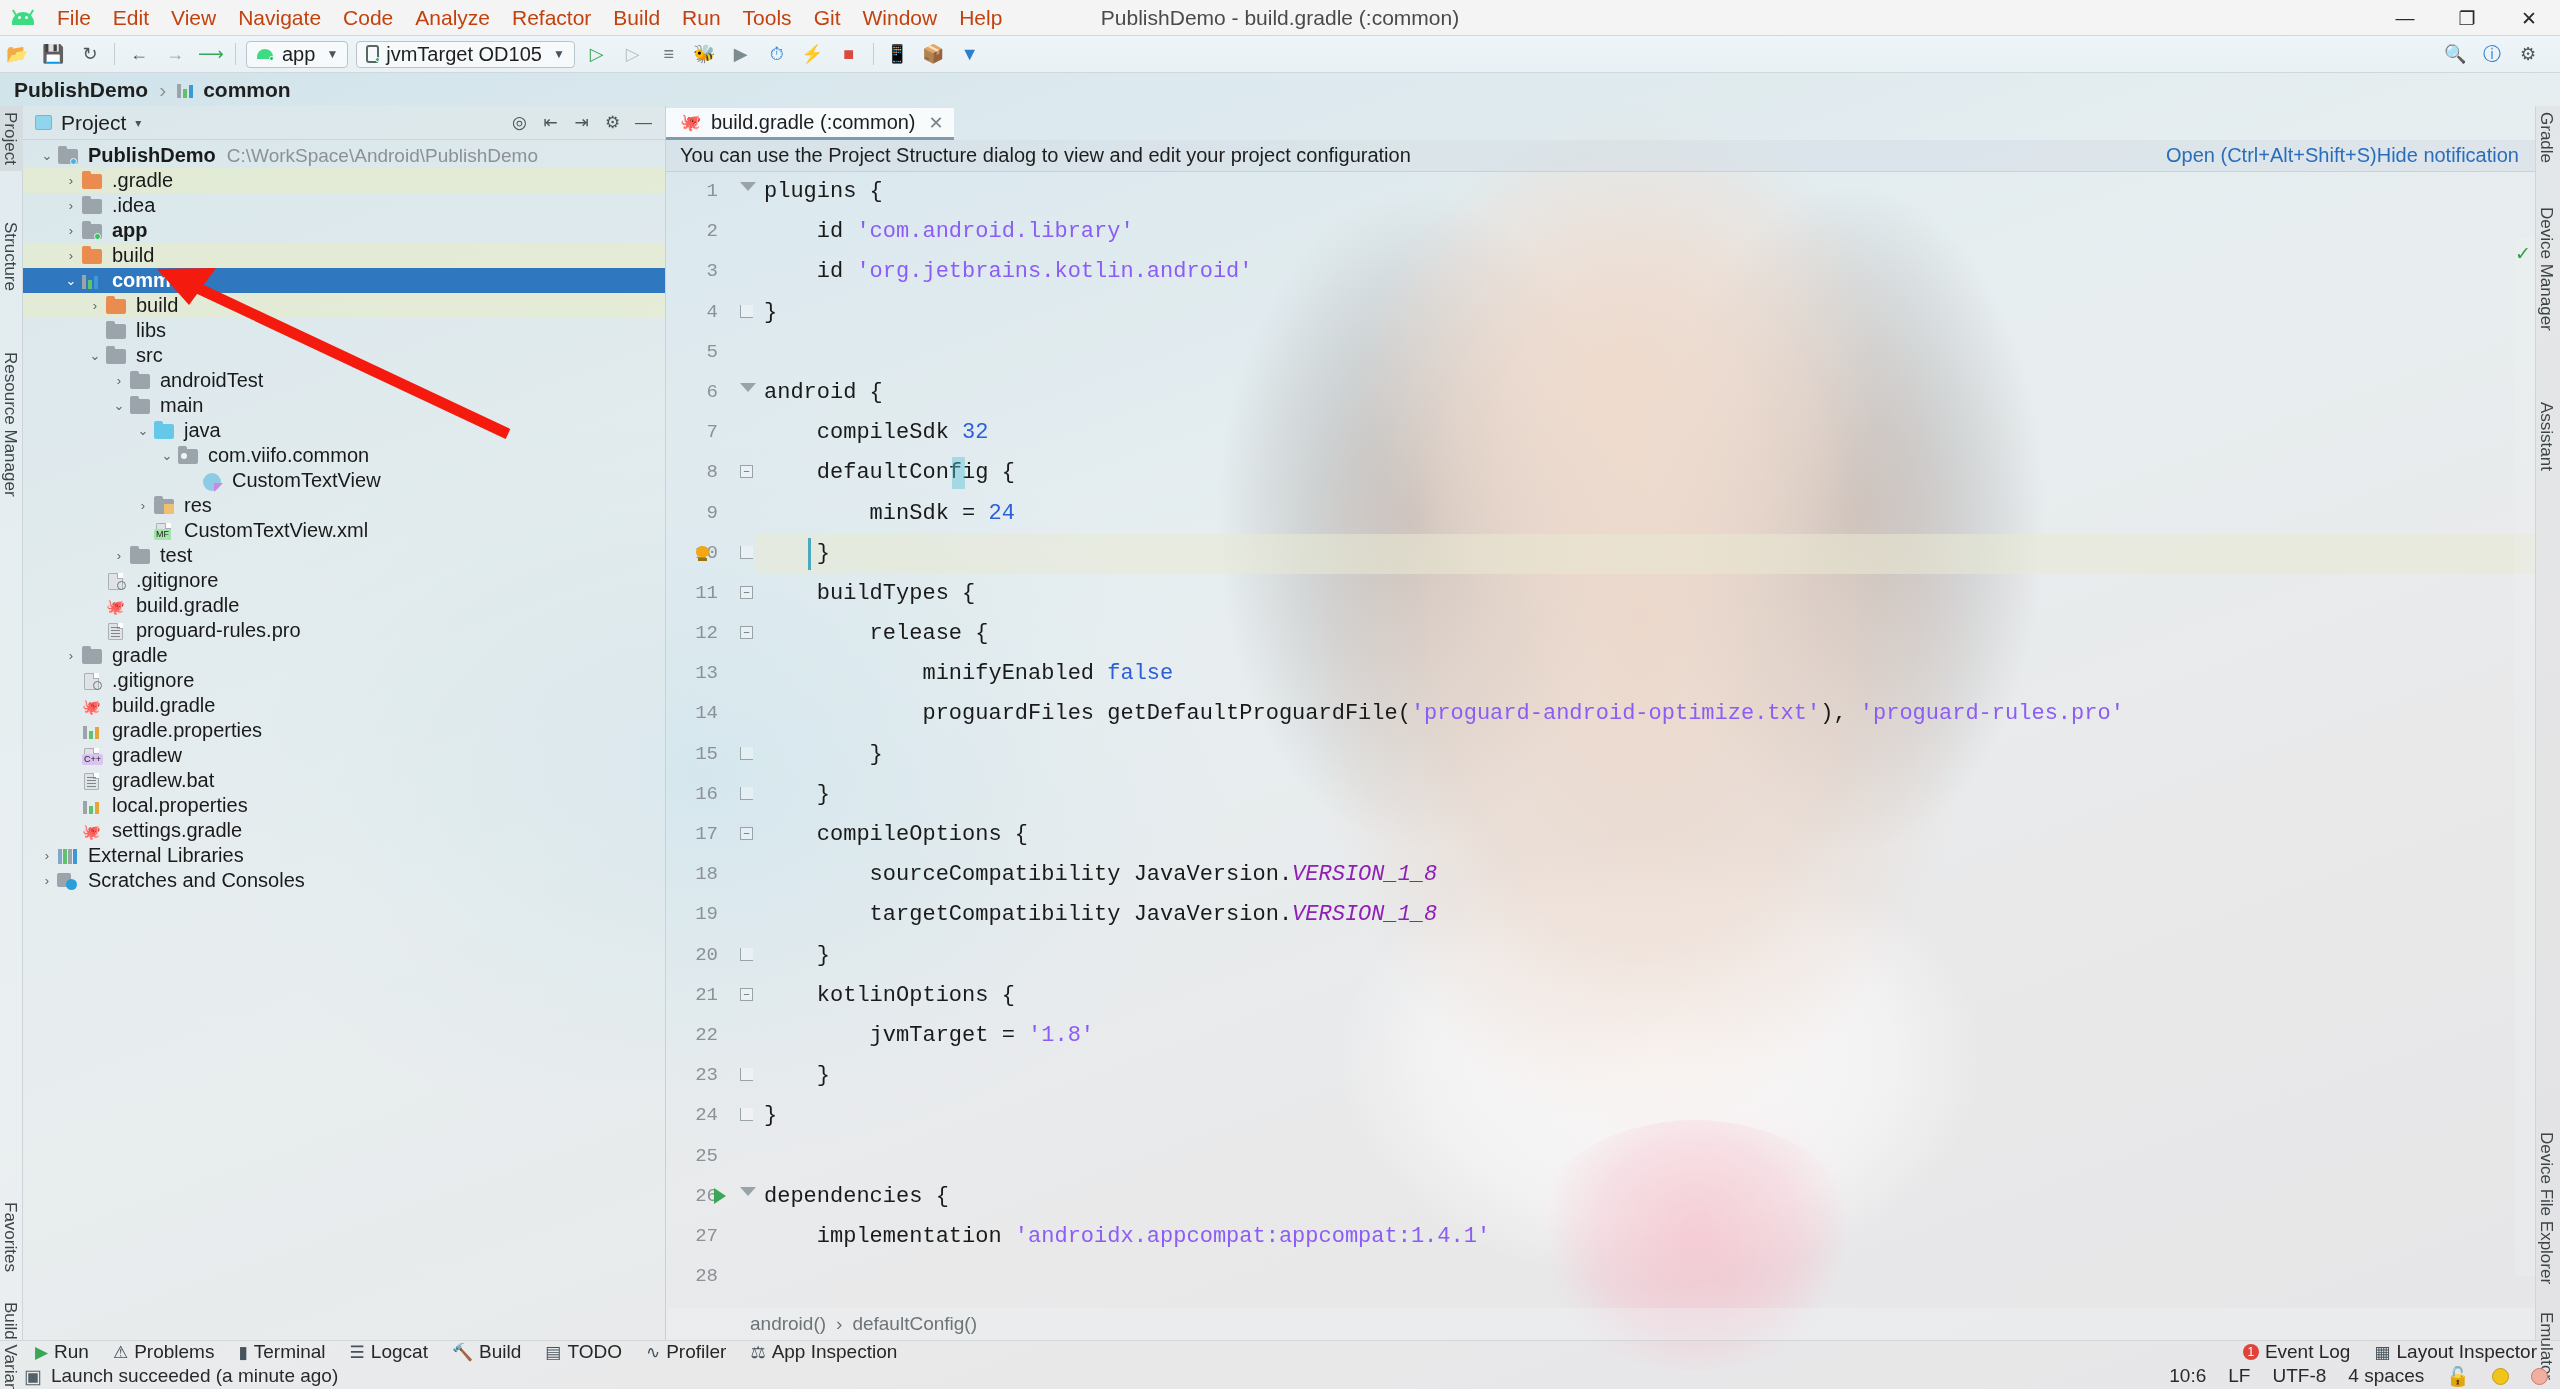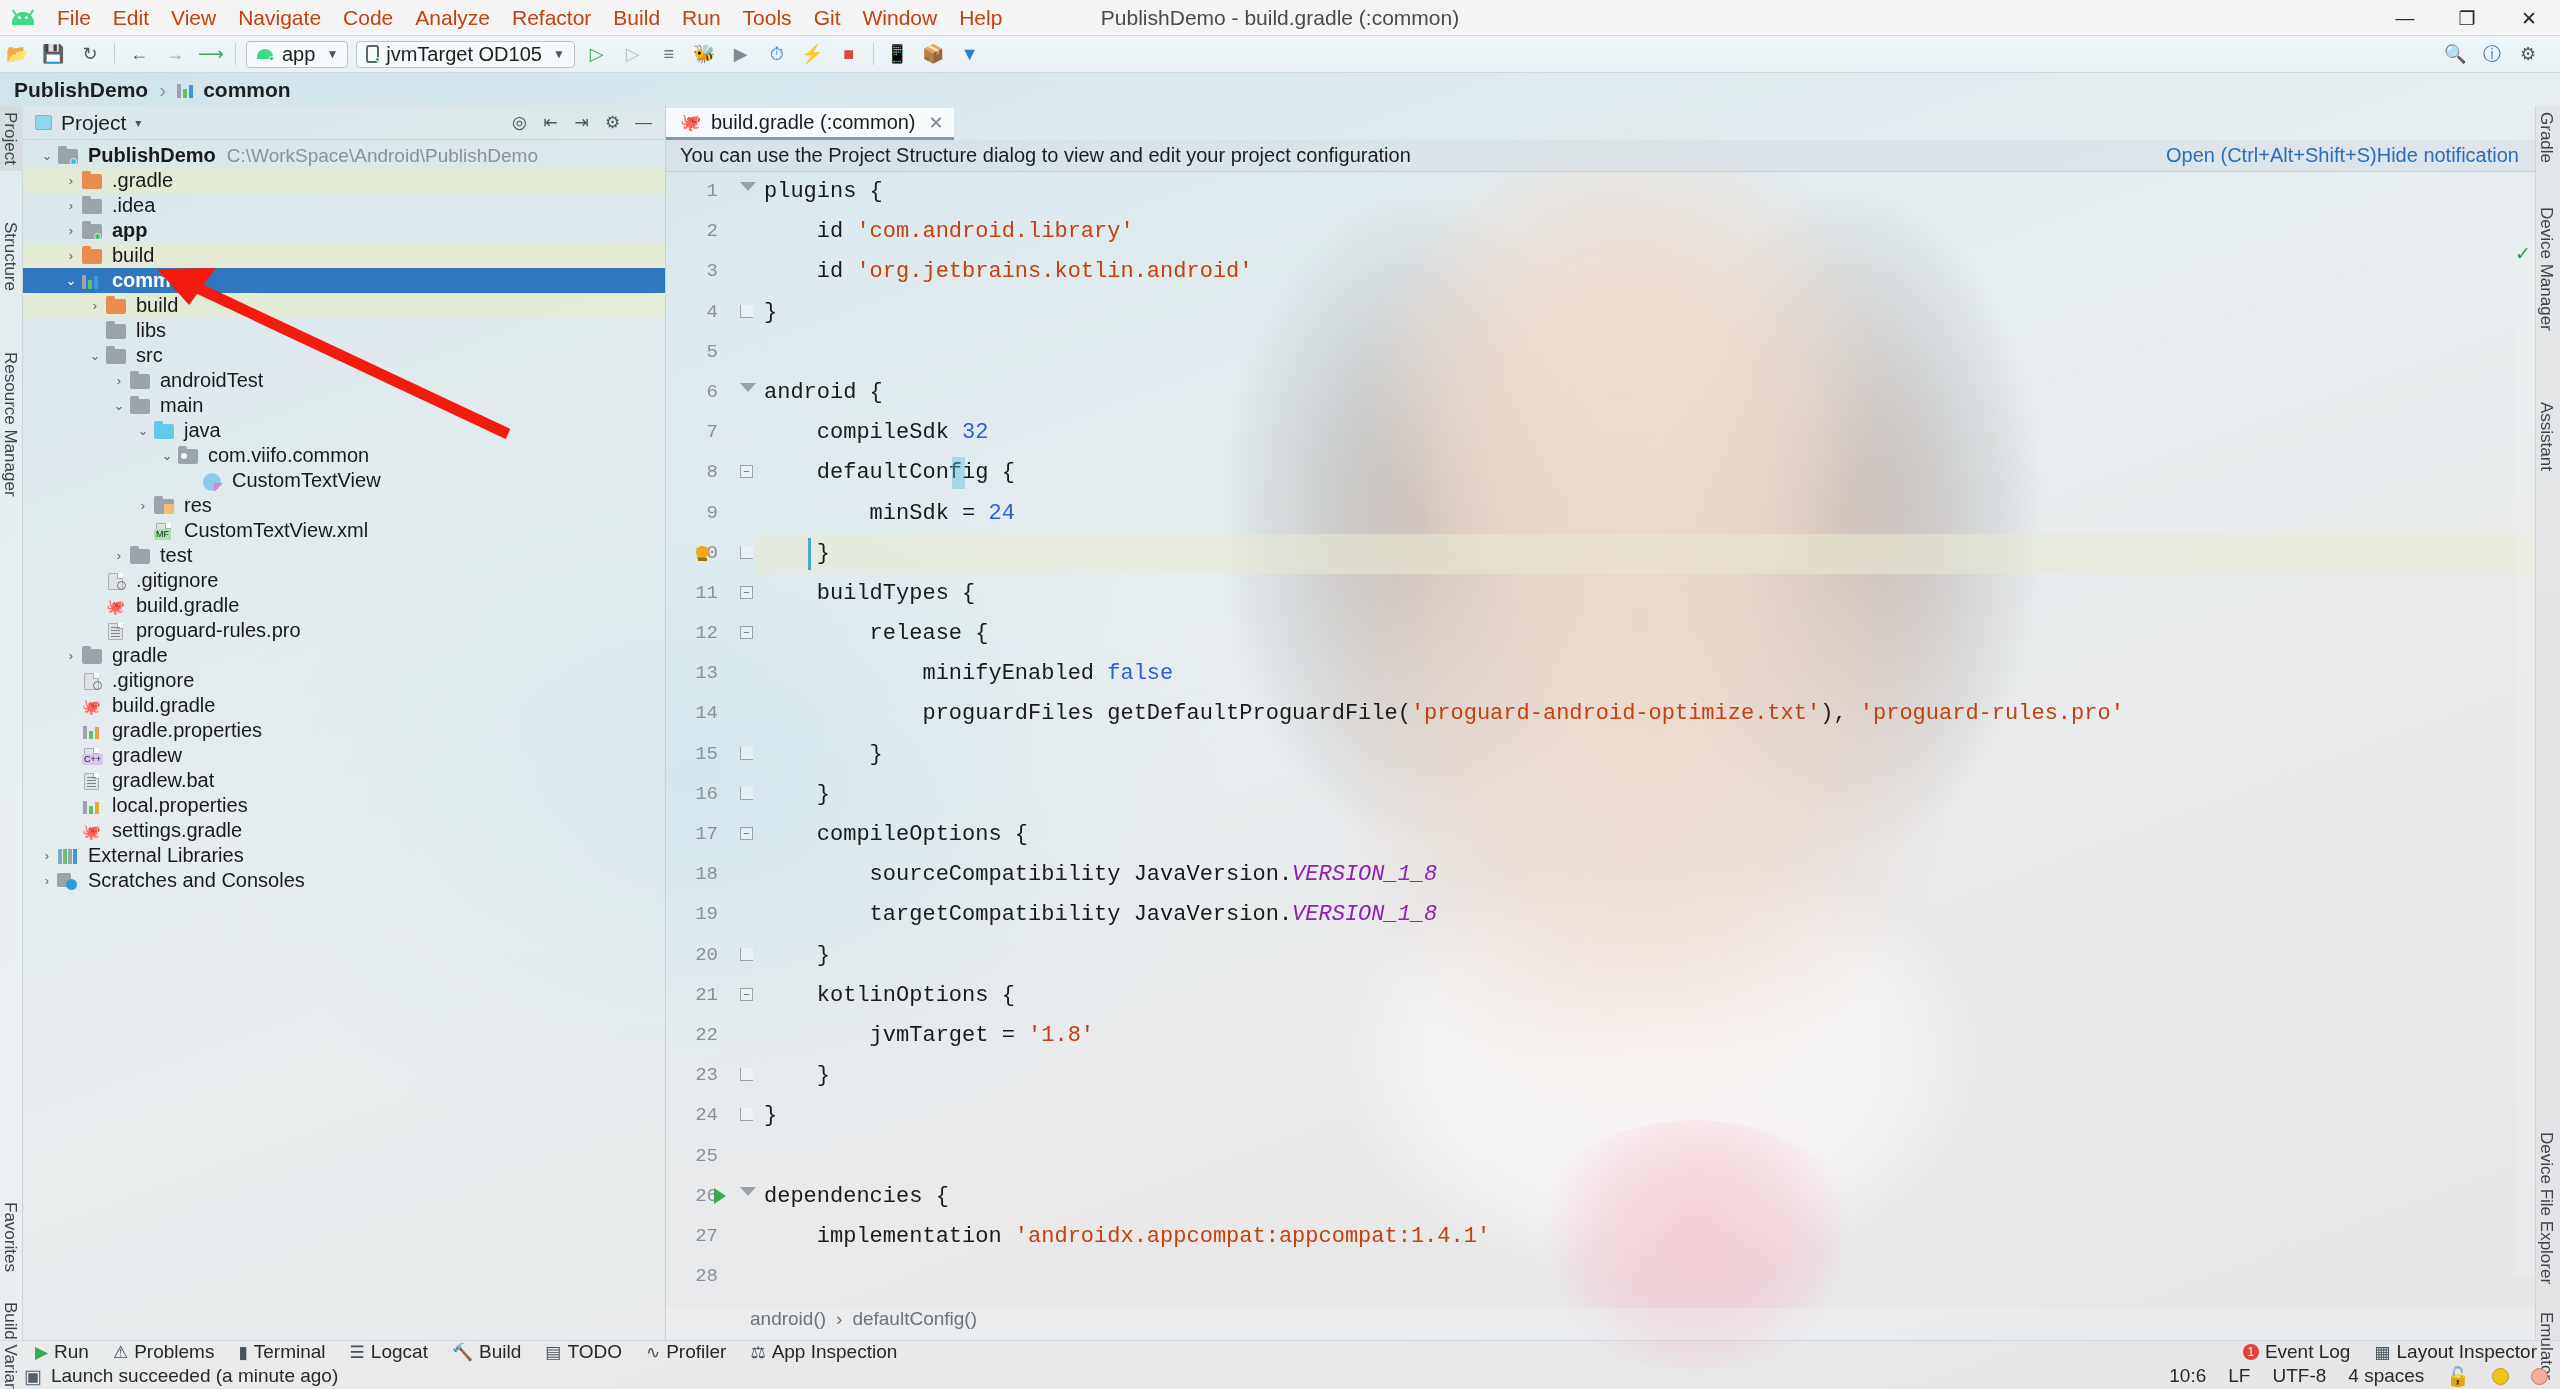--- a/index.html
+++ b/index.html
@@ -217,27 +217,27 @@
   .bulb .s{ width:9px;height:3px;background:#9a7210;margin:1px auto 0;}
   #code-lines{
     position:absolute; left:90px; top:0; right:0; bottom:0;
     font-family:"Liberation Mono", monospace; font-size:22px;
   }
   .codeline{
     height:40.2px; line-height:40.2px; white-space:pre; padding-left:8px;
     position:relative;
   }
   .codeline.cur{ background:rgba(234,234,212,0.55); }
-  .str{ color:#c2410c; }
+  .str{ color:#8b5cf6; }
   .num{ color:#2b5fd9; }
   .stat{ color:#8f1fb5; font-style:italic; }
   .caret-line{ position:absolute; left:8px; top:4px; width:3px; height:32px; background:#4aa8c0;}
   #breadcrumb-bottom{
     position:absolute; left:0; right:0; bottom:0; height:32px;
-    display:flex; align-items:flex-start; gap:10px; padding-left:84px;
+    display:flex; align-items:center; gap:10px; padding-left:84px;
     font-size:19px; color:#6d7478;
     background:rgba(240,243,245,0.35);
   }
   #right-marker{
     position:absolute; right:0; top:66px; width:20px; bottom:32px;
     background:rgba(240,243,245,0.25);
   }
   .okcheck{ position:absolute; right:4px; top:4px; color:#2f9e41; font-size:19px;}
 
   

